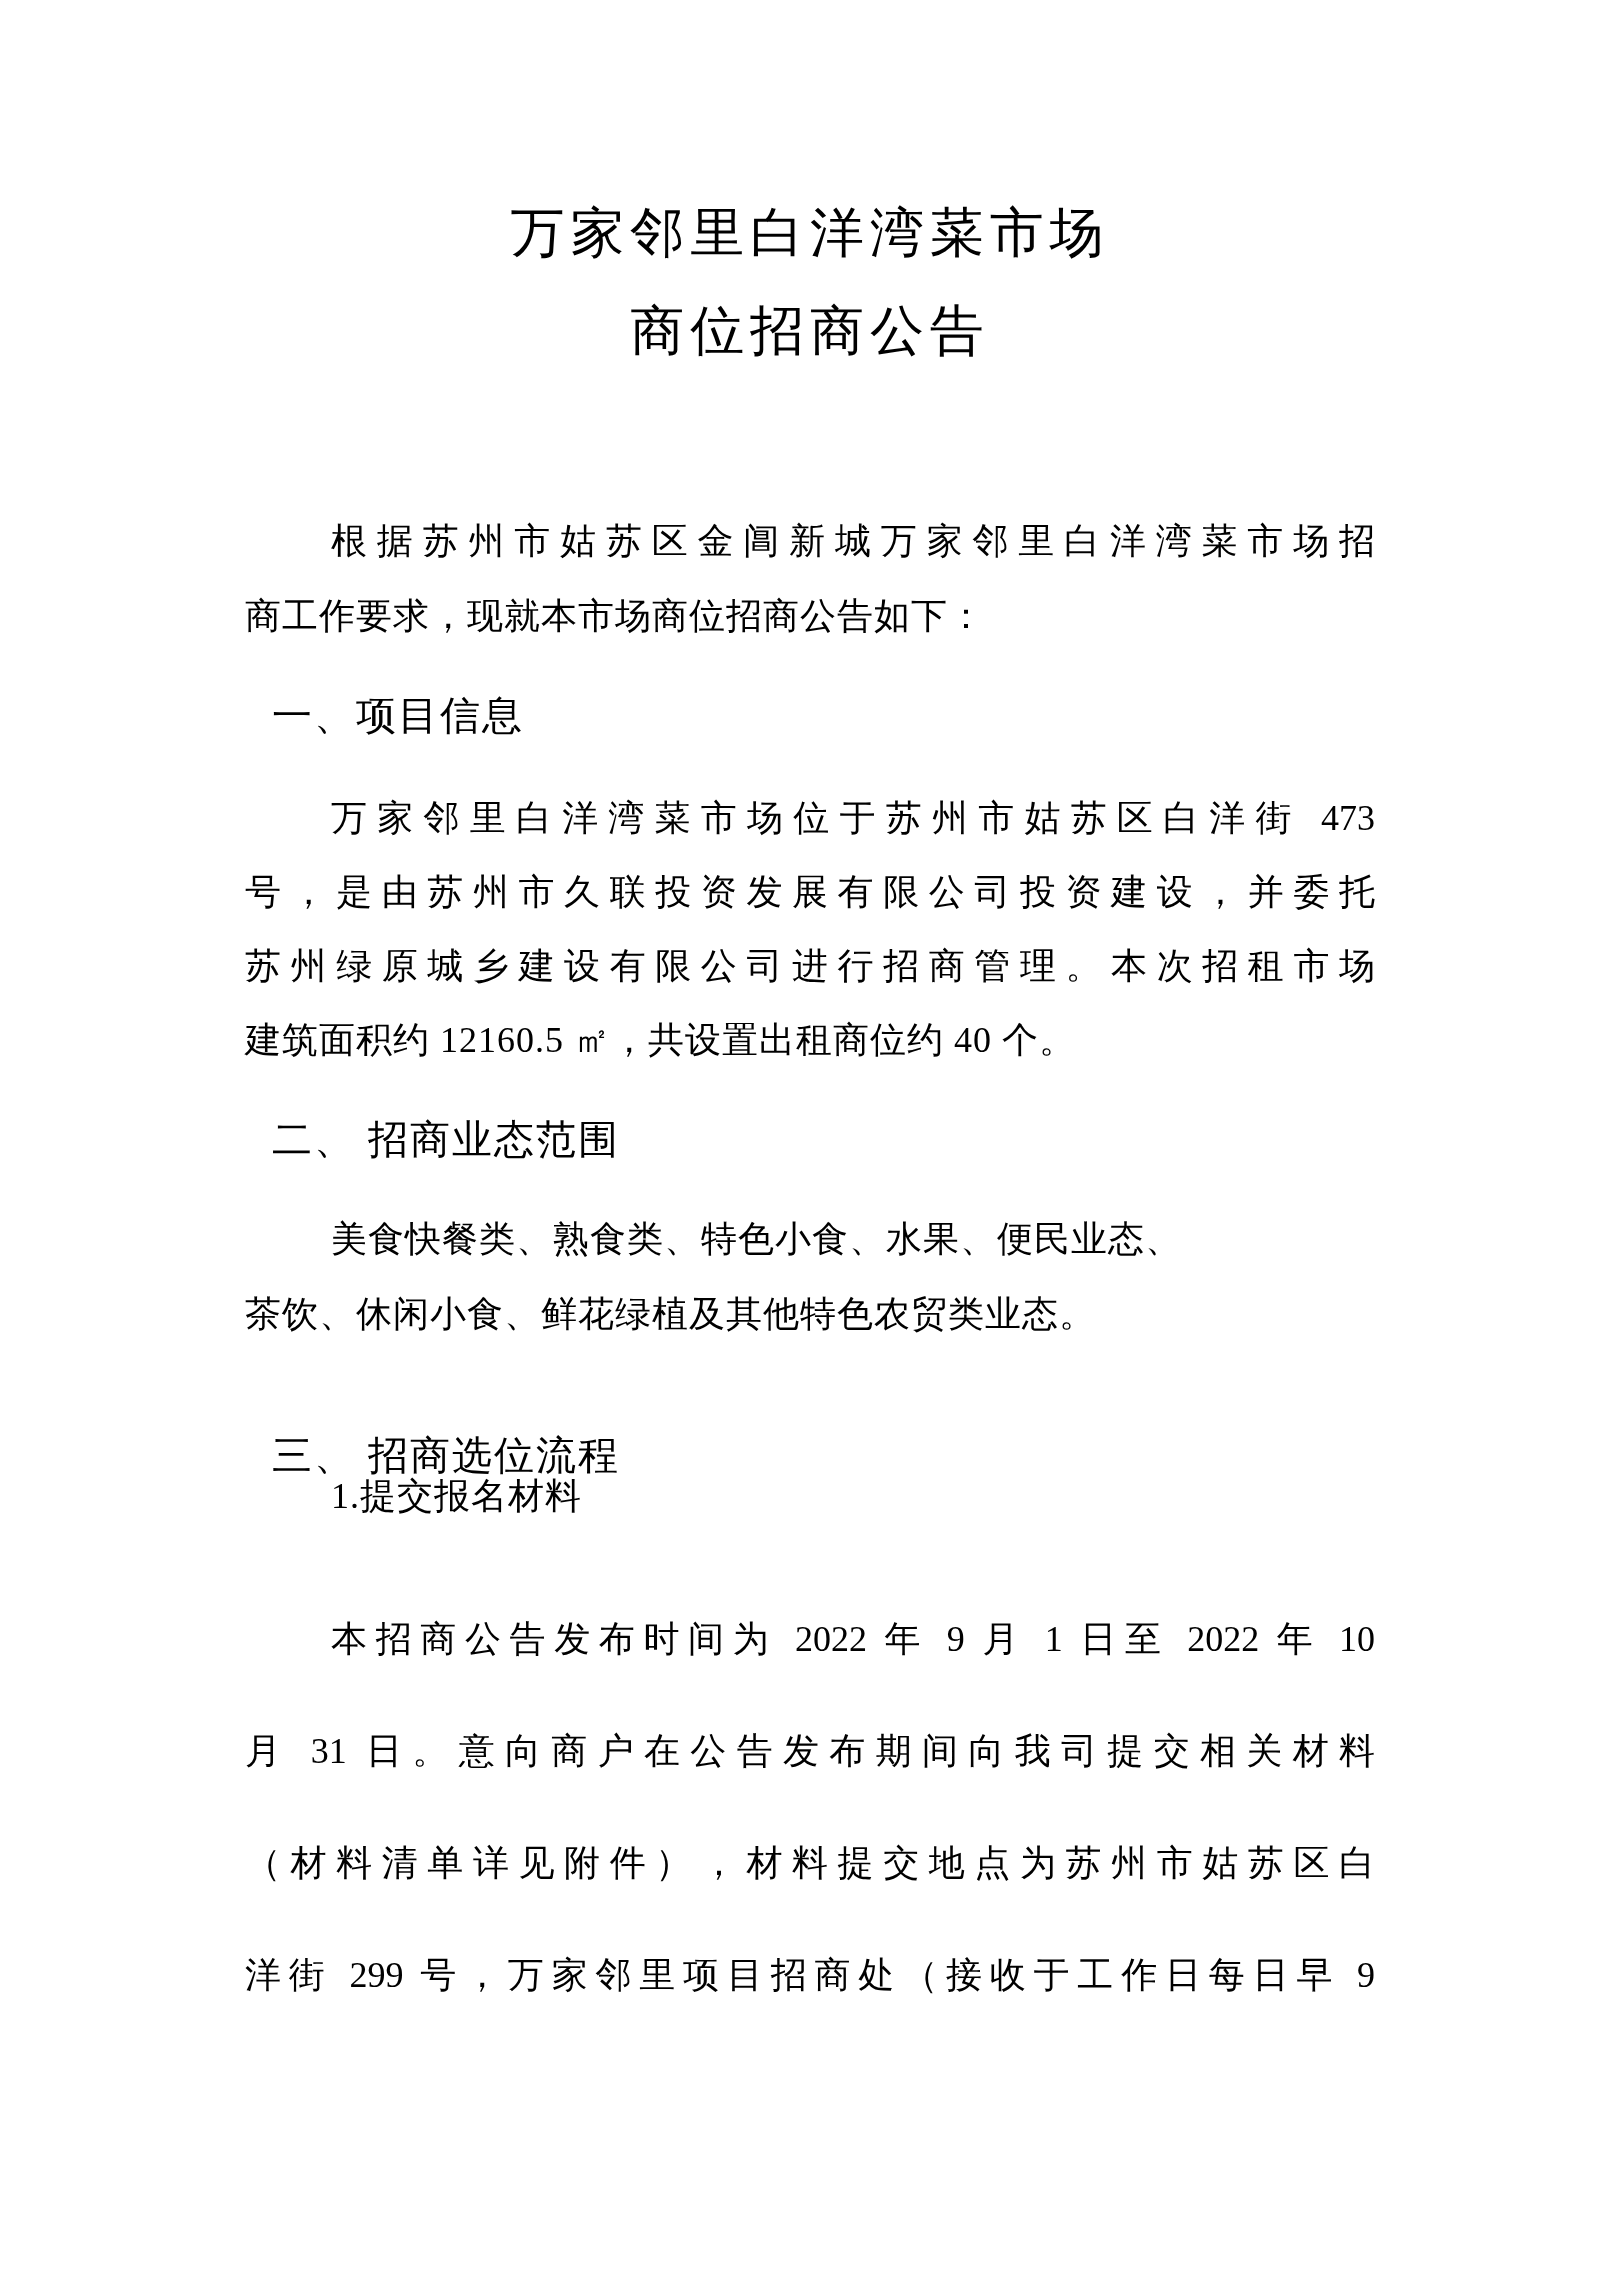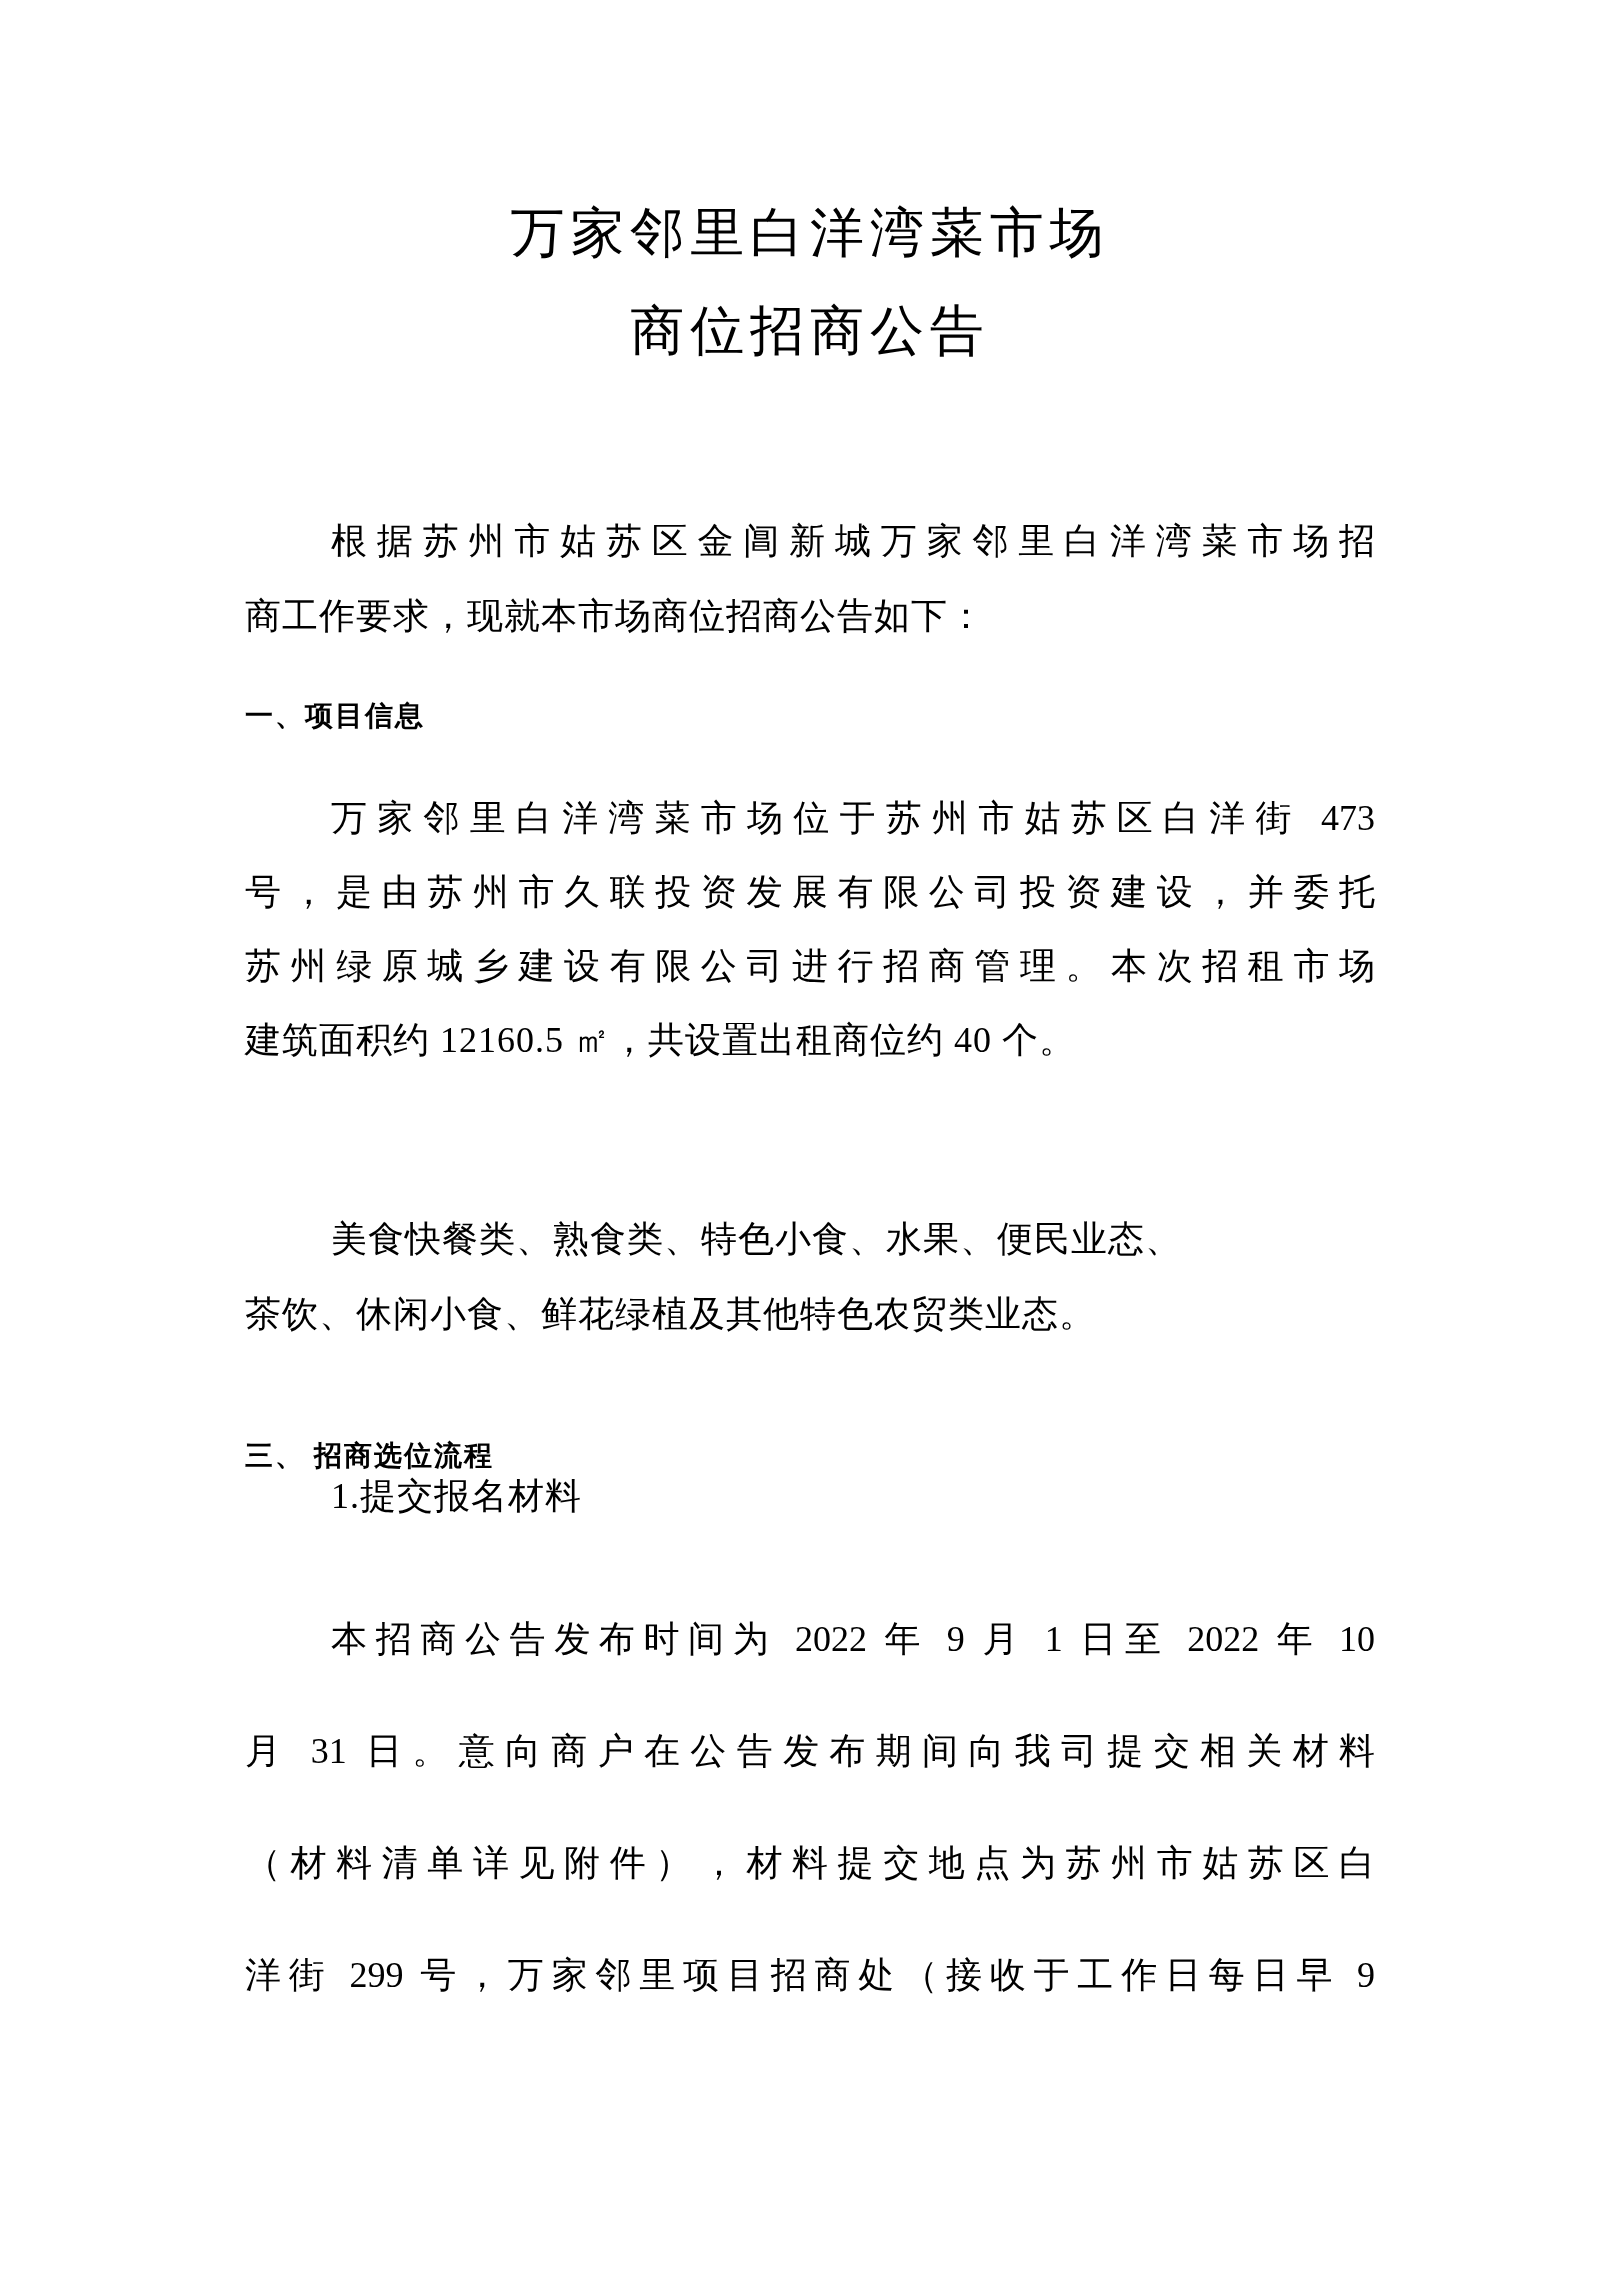--- a/index.html
+++ b/index.html
@@ -35,24 +35,25 @@
     font-size: 36px;
     letter-spacing: 1px;
   }
   .b-intro { top: 504px; line-height: 75px; }
   .b-s1    { top: 781px; line-height: 74px; }
   .b-s2    { top: 1202px; line-height: 75px; }
   .b-step  { top: 1459px; line-height: 75px; }
   .b-s3    { top: 1583px; line-height: 112px; }
   
   .heading {
-    font-size: 28px;
+    font-size: 40px;
     line-height: 59px;
-    font-weight: 700;
+    font-weight: 400;
     letter-spacing: 2px;
+    margin-left: 27px;
   }
   .b-h1 { top: 686px; }
   .b-h2 { top: 1110px; }
   .b-h3 { top: 1426px; }
   
   .line { white-space: nowrap; }
   .line.fill {
     white-space: normal;
     text-align: justify;
     text-align-last: justify;
@@ -77,20 +78,21 @@
 
   <div class="block heading b-h1">一、项目信息</div>
 
   <div class="block body-par b-s1">
     <div class="line fill indent">万家邻里白洋湾菜市场位于苏州市姑苏区白洋街 473</div>
     <div class="line fill">号，是由苏州市久联投资发展有限公司投资建设，并委托</div>
     <div class="line fill">苏州绿原城乡建设有限公司进行招商管理。本次招租市场</div>
     <div class="line">建筑面积约 12160.5 ㎡，共设置出租商位约 40 个。</div>
   </div>
 
+  <div class="block heading b-h2">二、 招商业态范围</div>
 
   <div class="block body-par b-s2">
     <div class="line indent">美食快餐类、熟食类、特色小食、水果、便民业态、</div>
     <div class="line">茶饮、休闲小食、鲜花绿植及其他特色农贸类业态。</div>
   </div>
 
   <div class="block heading b-h3">三、 招商选位流程</div>
 
   <div class="block body-par b-step">
     <div class="line indent">1.提交报名材料</div>

